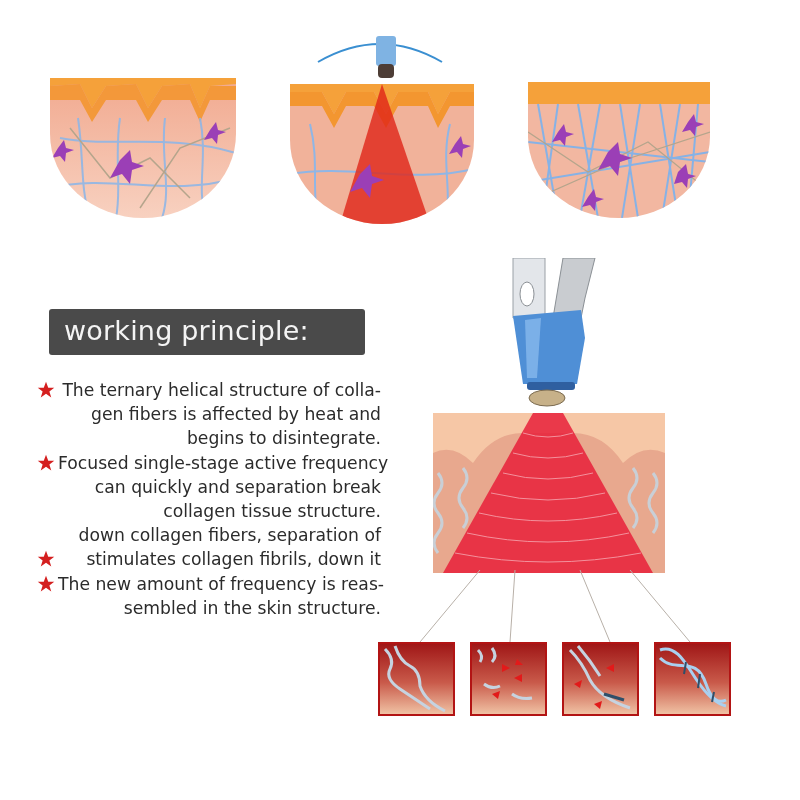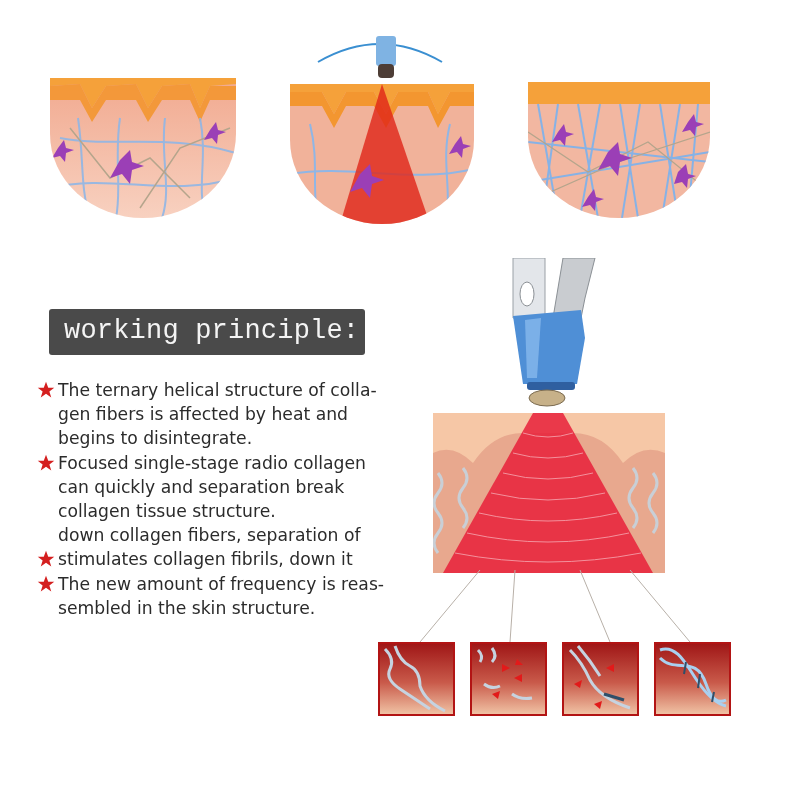--- a/index.html
+++ b/index.html
@@ -2,27 +2,27 @@
 <html><head>
 <meta charset="utf-8">
 <style>
   html,body{margin:0;padding:0;background:#ffffff;}
   body{width:800px;height:800px;position:relative;overflow:hidden;font-family:"DejaVu Sans","Liberation Sans",sans-serif;}
   .abs{position:absolute;}
   
   .skin{position:absolute;overflow:hidden;border-radius:0 0 50% 50% / 0 0 60% 60%;}
   .skin svg{display:block;}
   
-  .title-bar{position:absolute;left:49px;top:309px;width:316px;height:46px;background:#4a4a4a;border-radius:3px;font-family:Liberation Mono, monospace;}
+  .title-bar{position:absolute;left:49px;top:309px;width:316px;height:46px;background:#4a4a4a;border-radius:3px;}
   .title-text{position:absolute;left:15px;top:4px;color:#f4f4f4;font-size:27px;line-height:36px;letter-spacing:0.2px;}
   
   .bullets{position:absolute;left:36px;top:378px;width:345px;}
   .bullet{position:relative;padding-left:22px;color:#2b2b2b;font-size:17.2px;line-height:24.2px;}
   .bullet .star{position:absolute;left:1px;top:3px;width:18px;height:18px;}
-  .bullet .line{display:block;white-space:nowrap;}
+  .bullet .line{display:block;white-space:nowrap;text-align:right;}
   
   .box{position:absolute;border:2px solid #b21414;background:linear-gradient(180deg,#a01717 0%,#c95a4a 55%,#f0c2a4 100%);overflow:hidden;}
 </style>
 </head>
 <body>
 
 <div class="skin" style="left:50px;top:78px;width:186px;height:140px;">
   <svg width="186" height="140" viewBox="0 0 186 140">
     <defs>
       <linearGradient id="sk1" x1="0" y1="0" x2="0" y2="1">
@@ -123,21 +123,21 @@
         <path d="M12,1 L15,9 L23,9 L16.5,14 L19,22 L12,17 L5,22 L7.5,14 L1,9 L9,9 Z" fill="#d41f1f"></path>
       </svg>
     <span class="line">The ternary helical structure of colla-</span>
     <span class="line">gen fibers is affected by heat and</span>
     <span class="line">begins to disintegrate.</span>
   </div>
   <div class="bullet">
     <svg class="star" viewBox="0 0 24 24">
         <path d="M12,1 L15,9 L23,9 L16.5,14 L19,22 L12,17 L5,22 L7.5,14 L1,9 L9,9 Z" fill="#d41f1f"></path>
       </svg>
-    <span class="line">Focused single-stage radio collagen</span>
+    <span class="line">Focused single-stage active frequency</span>
     <span class="line">can quickly and separation break</span>
     <span class="line">collagen tissue structure.</span>
     <span class="line">down collagen fibers, separation of</span>
   </div>
   <div class="bullet">
     <svg class="star" viewBox="0 0 24 24">
         <path d="M12,1 L15,9 L23,9 L16.5,14 L19,22 L12,17 L5,22 L7.5,14 L1,9 L9,9 Z" fill="#d41f1f"></path>
       </svg>
     <span class="line">stimulates collagen fibrils, down it</span>
   </div>

